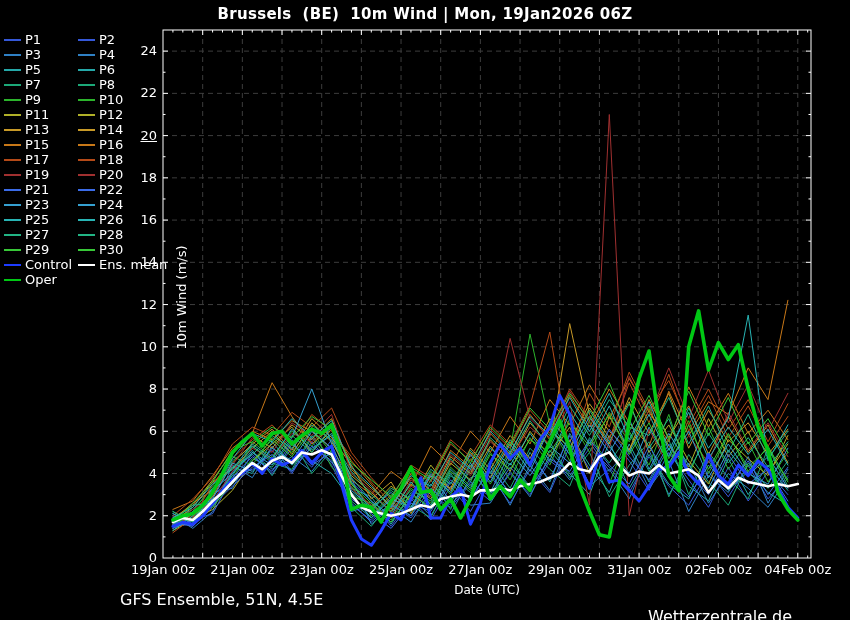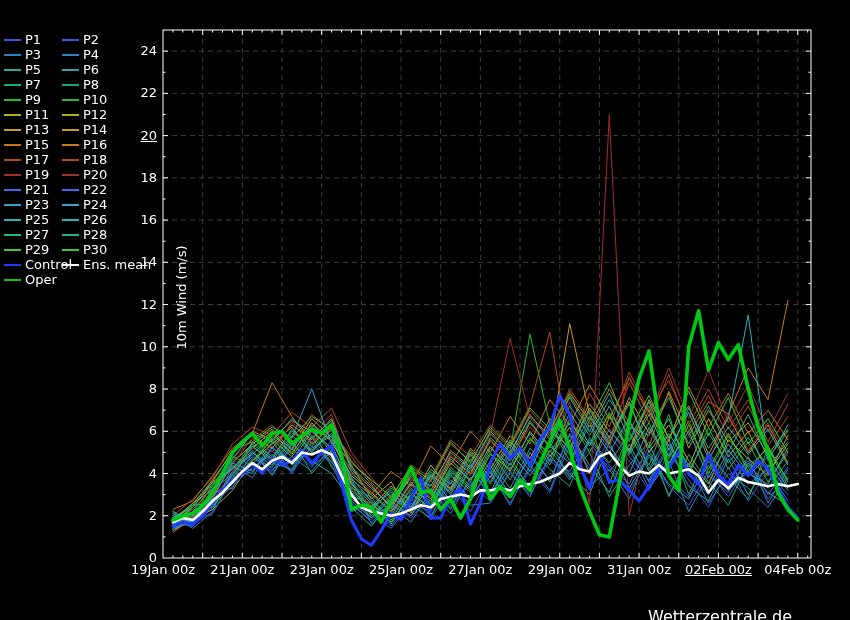--- a/index.html
+++ b/index.html
@@ -1,36 +1,37 @@
 <!DOCTYPE html>
 <html><head>
 <meta charset="utf-8">
 <style>
   html,body{margin:0;padding:0;background:#000;}
   #stage{position:relative;width:850px;height:620px;background:#000;overflow:hidden;
          font-family:"DejaVu Sans","Liberation Sans",sans-serif;color:#fff;}
   #chart-title{position:absolute;top:5px;left:0;width:850px;text-align:center;
                font-size:15px;font-weight:bold;white-space:pre;letter-spacing:.3px;}
   #legend{position:absolute;left:4px;top:32px;display:grid;
-          grid-template-columns:58px auto;column-gap:0;}
+          grid-template-columns:58px auto;column-gap:16px;}
   .lg-item{display:flex;align-items:center;height:15px;font-size:13px;line-height:15px;white-space:nowrap;}
   .lg-swatch{display:inline-block;width:17px;height:2px;margin-right:4px;flex:0 0 17px;}
   #plot-svg{position:absolute;left:0;top:0;}
   .ytick-label{position:absolute;width:38px;left:119px;text-align:right;font-size:13px;}
   .xtick-label{position:absolute;width:84px;text-align:center;font-size:13px;top:562px;}
   #y-axis-title{position:absolute;left:101px;top:290px;width:160px;text-align:center;
                 font-size:13px;transform:rotate(-90deg);transform-origin:center;}
   #x-axis-title{position:absolute;left:407px;top:583px;width:160px;text-align:center;font-size:12px;}
   #footer-left{position:absolute;left:120px;top:590px;font-size:16px;}
   #footer-right{position:absolute;left:648px;top:607px;font-size:16px;}
 </style>
 </head>
 <body>
 
 <div id="stage">
+  <div id="chart-title">Brussels  (BE)  10m Wind | Mon, 19Jan2026 06Z</div>
   <div id="legend">
       <div class="lg-item">
         <span class="lg-swatch" style="background: rgb(53, 88, 216);"></span>
         <span>P1</span>
       </div>
       <div class="lg-item">
         <span class="lg-swatch" style="background: rgb(53, 88, 216);"></span>
         <span>P2</span>
       </div>
       <div class="lg-item">
@@ -394,20 +395,22 @@
       <polyline points="172.9,530.5 192.8,515.8 212.6,492.5 232.4,458.7 252.3,433.4 272.1,441.8 291.9,418.6 311.8,437.6 331.6,420.7 351.4,467.2 371.3,486.2 391.1,507.3 411.0,475.6 430.8,486.2 450.6,452.4 470.5,469.3 490.3,431.3 510.1,452.4 530.0,416.5 549.8,435.5 569.7,397.5 589.5,431.3 609.3,393.3 629.2,439.7 649.0,401.7 668.8,450.3 688.7,412.3 708.5,458.7 728.3,427.1 748.2,454.5 768.0,429.2 787.9,465.1" fill="none" stroke="#28b4b4" stroke-width="1" stroke-linejoin="round" stroke-linecap="round"></polyline>
       <polyline points="172.9,520.0 192.8,505.2 212.6,503.1 232.4,475.6 252.3,446.1 272.1,460.8 291.9,435.5 311.8,452.4 331.6,427.1 351.4,482.0 371.3,511.5 391.1,488.3 411.0,498.9 430.8,469.3 450.6,484.1 470.5,450.3 490.3,473.5 510.1,439.7 530.0,467.2 549.8,422.8 569.7,450.3 589.5,410.2 609.3,441.8 629.2,403.8 649.0,448.2 668.8,418.6 688.7,471.4 708.5,433.4 728.3,463.0 748.2,437.6 768.0,467.2 787.9,441.8" fill="none" stroke="#22b484" stroke-width="1" stroke-linejoin="round" stroke-linecap="round"></polyline>
       <polyline points="172.9,511.5 192.8,522.1 212.6,488.3 232.4,467.2 252.3,454.5 272.1,435.5 291.9,448.2 311.8,424.9 331.6,439.7 351.4,471.4 371.3,494.6 391.1,511.5 411.0,490.4 430.8,501.0 450.6,458.7 470.5,482.0 490.3,437.6 510.1,456.6 530.0,420.7 549.8,448.2 569.7,405.9 589.5,435.5 609.3,399.6 629.2,427.1 649.0,435.5 668.8,397.5 688.7,444.0 708.5,405.9 728.3,452.4 748.2,414.4 768.0,458.7 787.9,431.3" fill="none" stroke="#22b484" stroke-width="1" stroke-linejoin="round" stroke-linecap="round"></polyline>
       <polyline points="172.9,526.3 192.8,513.6 212.6,507.3 232.4,482.0 252.3,460.8 272.1,439.7 291.9,456.6 311.8,429.2 331.6,452.4 351.4,484.1 371.3,503.1 391.1,522.1 411.0,494.6 430.8,507.3 450.6,471.4 470.5,490.4 490.3,454.5 510.1,469.3 530.0,439.7 549.8,452.4 569.7,422.8 589.5,446.1 609.3,414.4 629.2,454.5 649.0,422.8 668.8,465.1 688.7,424.9 708.5,469.3 728.3,433.4 748.2,471.4 768.0,446.1 787.9,482.0" fill="none" stroke="#38c838" stroke-width="1" stroke-linejoin="round" stroke-linecap="round"></polyline>
       <polyline points="172.9,522.1 192.8,503.1 212.6,482.0 232.4,450.3 252.3,441.8 272.1,427.1 291.9,437.6 311.8,416.5 331.6,429.2 351.4,463.0 371.3,479.9 391.1,496.8 411.0,467.2 430.8,479.9 450.6,441.8 470.5,463.0 490.3,427.1 510.1,446.1 530.0,408.0 549.8,429.2 569.7,393.3 589.5,420.7 609.3,382.7 629.2,431.3 649.0,395.4 668.8,439.7 688.7,391.2 708.5,435.5 728.3,397.5 748.2,444.0 768.0,418.6 787.9,452.4" fill="none" stroke="#38c838" stroke-width="1" stroke-linejoin="round" stroke-linecap="round"></polyline>
       <polyline points="172.9,526.3 182.8,522.1 192.8,524.2 202.7,515.8 212.6,503.1 222.5,490.4 232.4,479.9 242.3,473.5 252.3,463.0 262.2,473.5 272.1,458.7 282.0,465.1 291.9,460.8 301.9,450.3 311.8,463.0 321.7,452.4 331.6,446.1 341.5,484.1 351.4,520.0 361.4,539.0 371.3,545.3 381.2,530.5 391.1,513.6 401.0,520.0 411.0,498.9 420.9,477.7 430.8,517.9 440.7,517.9 450.6,496.8 460.6,488.3 470.5,524.2 480.4,503.1 490.3,463.0 500.2,444.0 510.1,458.7 520.1,448.2 530.0,465.1 539.9,439.7 549.8,427.1 559.7,395.4 569.7,414.4 579.6,465.1 589.5,488.3 599.4,454.5 609.3,482.0 619.2,479.9 629.2,490.4 639.1,501.0 649.0,486.2 658.9,469.3 668.8,467.2 678.8,452.4 688.7,473.5 698.6,484.1 708.5,454.5 718.4,475.6 728.3,484.1 738.3,465.1 748.2,475.6 758.1,460.8 768.0,469.3 777.9,488.3 787.9,507.3 797.8,517.9" fill="none" stroke="#1e3cff" stroke-width="3" stroke-linejoin="round" stroke-linecap="round"></polyline>
       <polyline points="172.9,522.1 182.8,517.9 192.8,520.0 202.7,511.5 212.6,501.0 222.5,492.5 232.4,482.0 242.3,471.4 252.3,463.0 262.2,469.3 272.1,460.8 282.0,456.6 291.9,463.0 301.9,452.4 311.8,454.5 321.7,450.3 331.6,454.5 341.5,475.6 351.4,494.6 361.4,507.3 371.3,511.5 381.2,513.6 391.1,515.8 401.0,513.6 411.0,509.4 420.9,505.2 430.8,507.3 440.7,498.9 450.6,496.8 460.6,494.6 470.5,496.8 480.4,490.4 490.3,490.4 500.2,488.3 510.1,490.4 520.1,486.2 530.0,484.1 539.9,482.0 549.8,477.7 559.7,473.5 569.7,463.0 579.6,469.3 589.5,471.4 599.4,456.6 609.3,452.4 619.2,465.1 629.2,475.6 639.1,471.4 649.0,473.5 658.9,465.1 668.8,473.5 678.8,471.4 688.7,469.3 698.6,475.6 708.5,492.5 718.4,479.9 728.3,488.3 738.3,477.7 748.2,482.0 758.1,484.1 768.0,486.2 777.9,484.1 787.9,486.2 797.8,484.1" fill="none" stroke="#ffffff" stroke-width="2.6" stroke-linejoin="round" stroke-linecap="round"></polyline>
       <polyline points="172.9,520.0 182.8,515.8 192.8,513.6 202.7,505.2 212.6,492.5 222.5,473.5 232.4,452.4 242.3,441.8 252.3,433.4 262.2,446.1 272.1,433.4 282.0,431.3 291.9,444.0 301.9,435.5 311.8,429.2 321.7,433.4 331.6,424.9 341.5,454.5 351.4,509.4 361.4,505.2 371.3,507.3 381.2,522.1 391.1,501.0 401.0,488.3 411.0,467.2 420.9,492.5 430.8,490.4 440.7,509.4 450.6,498.9 460.6,517.9 470.5,498.9 480.4,469.3 490.3,498.9 500.2,486.2 510.1,496.8 520.1,479.9 530.0,490.4 539.9,463.0 549.8,441.8 559.7,420.7 569.7,448.2 579.6,486.2 589.5,511.5 599.4,534.8 609.3,536.9 619.2,484.1 629.2,420.7 639.1,378.5 649.0,351.0 658.9,420.7 668.8,475.6 678.8,490.4 688.7,346.8 698.6,310.9 708.5,370.0 718.4,342.6 728.3,359.5 738.3,344.7 748.2,389.0 758.1,427.1 768.0,450.3 777.9,492.5 787.9,509.4 797.8,520.0" fill="none" stroke="#00c814" stroke-width="3.6" stroke-linejoin="round" stroke-linecap="round"></polyline>
     </svg>
   <div id="y-axis-title">10m Wind (m/s)</div>
+  <div id="x-axis-title">Date (UTC)</div>
+  <div id="footer-left">GFS Ensemble, 51N, 4.5E</div>
   <div id="footer-right">Wetterzentrale.de</div>
 <div class="ytick-label" style="top: 550px;">0</div>
     <div class="ytick-label" style="top: 507.76px;">2</div>
     <div class="ytick-label" style="top: 465.52px;">4</div>
     <div class="ytick-label" style="top: 423.28px;">6</div>
     <div class="ytick-label" style="top: 381.04px;">8</div>
     <div class="ytick-label" style="top: 338.8px;">10</div>
     <div class="ytick-label" style="top: 296.56px;">12</div>
     <div class="ytick-label" style="top: 254.32px;">14</div>
     <div class="ytick-label" style="top: 212.08px;">16</div>
@@ -415,15 +418,15 @@
     <div class="ytick-label" style="top: 127.6px; text-decoration: underline;">20</div>
     <div class="ytick-label" style="top: 85.36px;">22</div>
     <div class="ytick-label" style="top: 43.12px;">24</div>
     <div class="xtick-label" style="left: 121px;">19Jan 00z</div>
     <div class="xtick-label" style="left: 200.347px;">21Jan 00z</div>
     <div class="xtick-label" style="left: 279.694px; text-align: center;">23Jan 00z</div>
     <div class="xtick-label" style="left: 359.041px;">25Jan 00z</div>
     <div class="xtick-label" style="left: 438.388px;">27Jan 00z</div>
     <div class="xtick-label" style="left: 517.735px;">29Jan 00z</div>
     <div class="xtick-label" style="left: 597.082px;">31Jan 00z</div>
-    <div class="xtick-label" style="left: 676.429px; text-decoration: underline;">02Feb 00z</div>
+    <div class="xtick-label" style="left: 676.429px;">02Feb 00z</div>
     <div class="xtick-label" style="left: 755.776px;">04Feb 00z</div>
   </div>
 
 </body></html>

